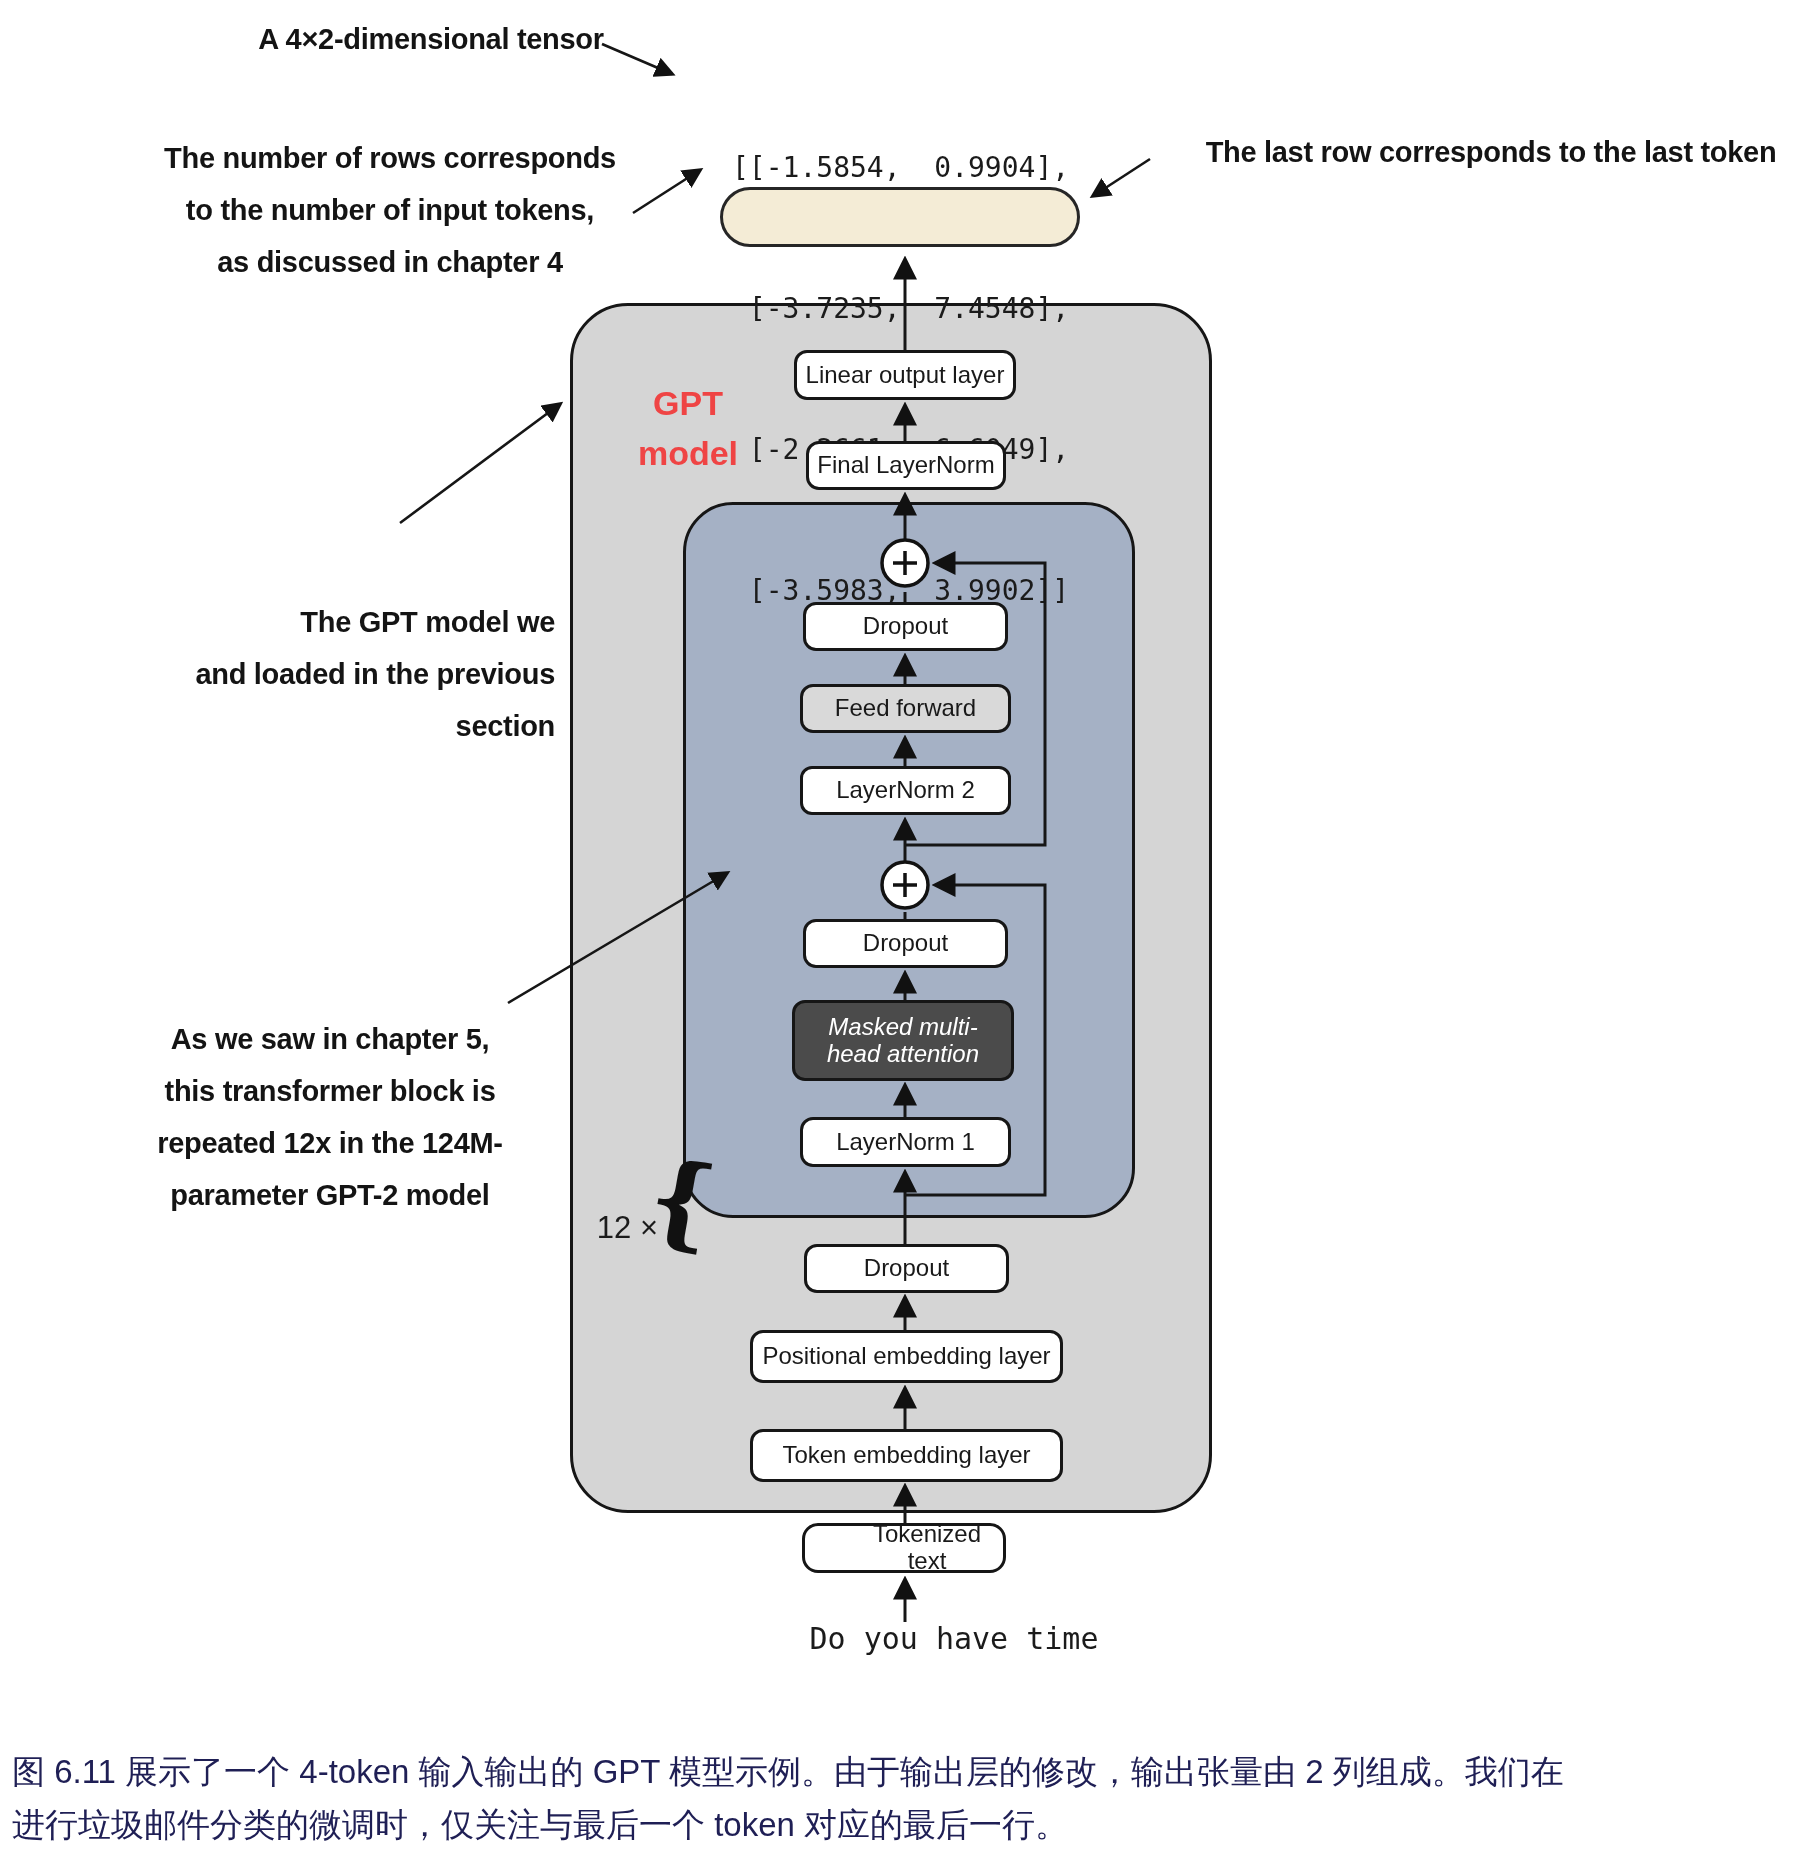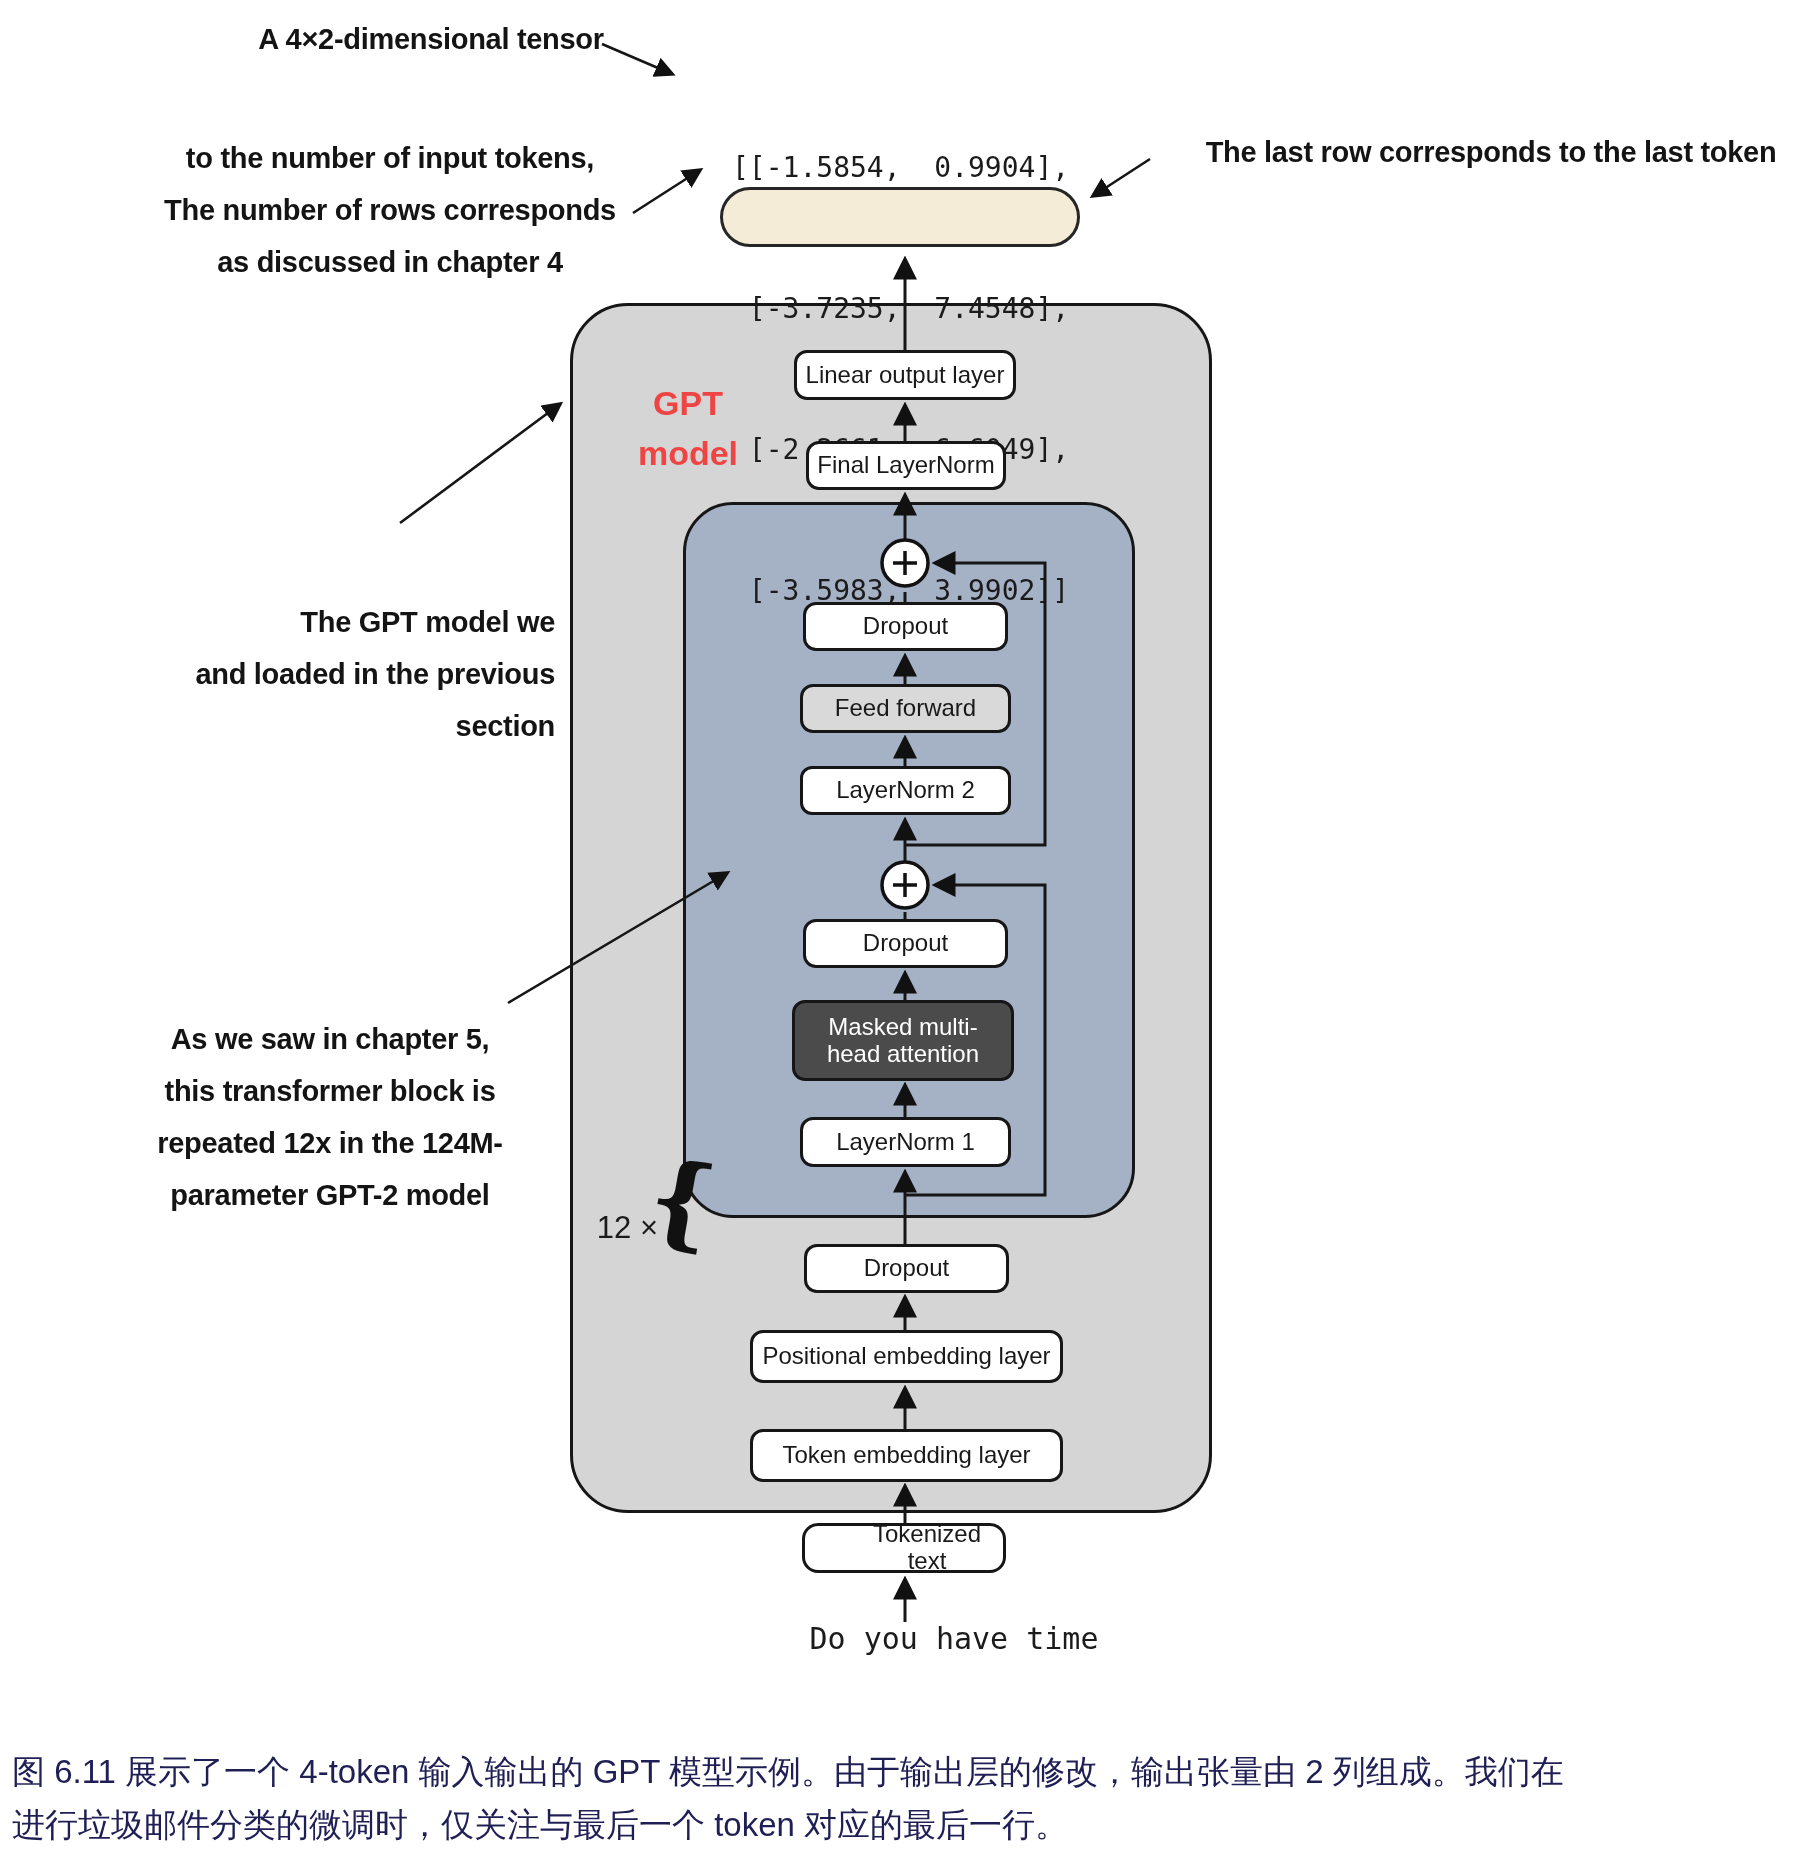--- a/index.html
+++ b/index.html
@@ -13,21 +13,21 @@
   #stage{position:relative;width:1816px;height:1852px;background:var(--page-bg);overflow:hidden;}
 
   .roundbox{position:absolute;border:3px solid var(--line);box-sizing:border-box;}
   #gpt-box{left:570px;top:303px;width:642px;height:1210px;border-radius:58px;background:var(--model-box);}
   #tf-box{left:683px;top:502px;width:452px;height:716px;border-radius:50px;background:var(--transformer-box);}
 
   .node{position:absolute;display:flex;align-items:center;justify-content:center;
         background:var(--node-bg);border:3px solid var(--line);border-radius:13px;
         box-sizing:border-box;font-size:24px;color:#191919;text-align:center;line-height:1.12;z-index:4;}
   .node.gray{background:var(--feed-forward-bg);}
-  .node.dark{background:var(--attention-bg);color:var(--attention-text);}
+  .node.dark{background:var(--attention-bg);color:var(--attention-text);font-style:italic;}
 
   .ann{position:absolute;font-weight:bold;font-size:29px;line-height:52px;color:#141414;
        text-align:center;letter-spacing:-0.3px;z-index:2;}
 
   #gpt-title{position:absolute;left:600px;top:378px;width:176px;text-align:center;
              font-weight:bold;font-size:34px;line-height:50px;color:#ef4444;z-index:4;}
 
   #tensor-block{position:absolute;left:732px;top:50px;z-index:2;
       font-family:"DejaVu Sans Mono",monospace;font-size:28px;line-height:47px;
       white-space:pre;color:#1b1b1b;}
@@ -61,22 +61,22 @@
   <div id="tensor-block">
     <div>[[-1.5854,  0.9904],</div>
     <div> [-3.7235,  7.4548],</div>
     <div> [-2.2661,  6.6049],</div>
     <div> [-3.5983,  3.9902]]</div>
   </div>
 
   <div class="ann" style="left:238px;top:13px;width:386px;">A 4×2-dimensional tensor</div>
 
   <div class="ann" style="left:120px;top:132px;width:540px;">
+    <div>The number of rows corresponds</div>
     <div>to the number of input tokens,</div>
-    <div>The number of rows corresponds</div>
     <div>as discussed in chapter 4</div>
   </div>
 
   <div class="ann" style="left:1185px;top:126px;width:612px;">The last row corresponds to the last token</div>
 
   <div class="ann" style="left:115px;top:596px;width:440px;text-align:right;">
     <div>The GPT model we</div>
     <div>and loaded in the previous</div>
     <div>section</div>
   </div>

